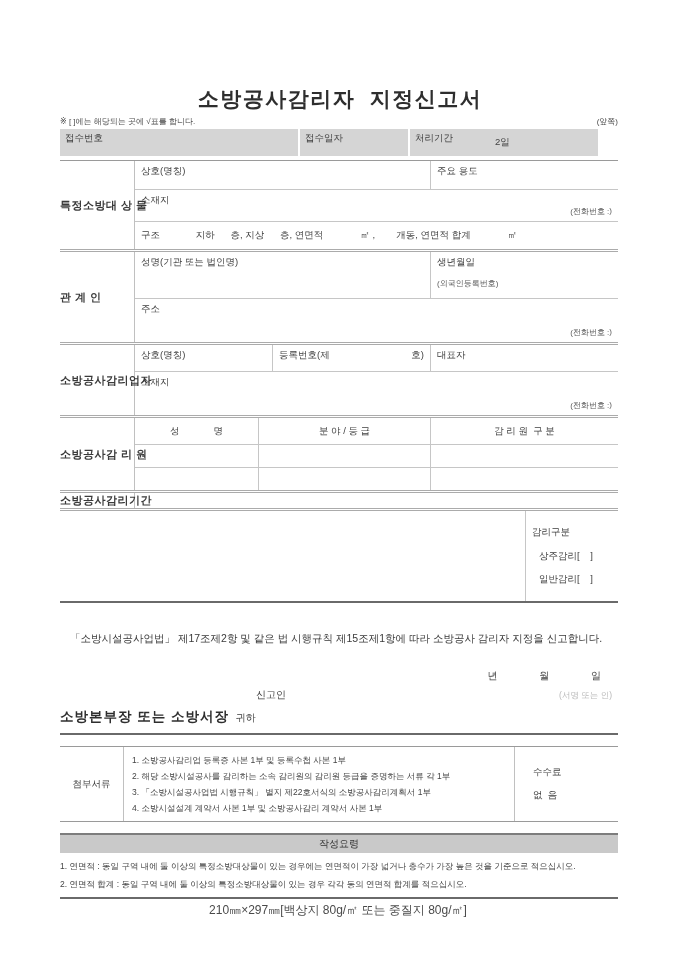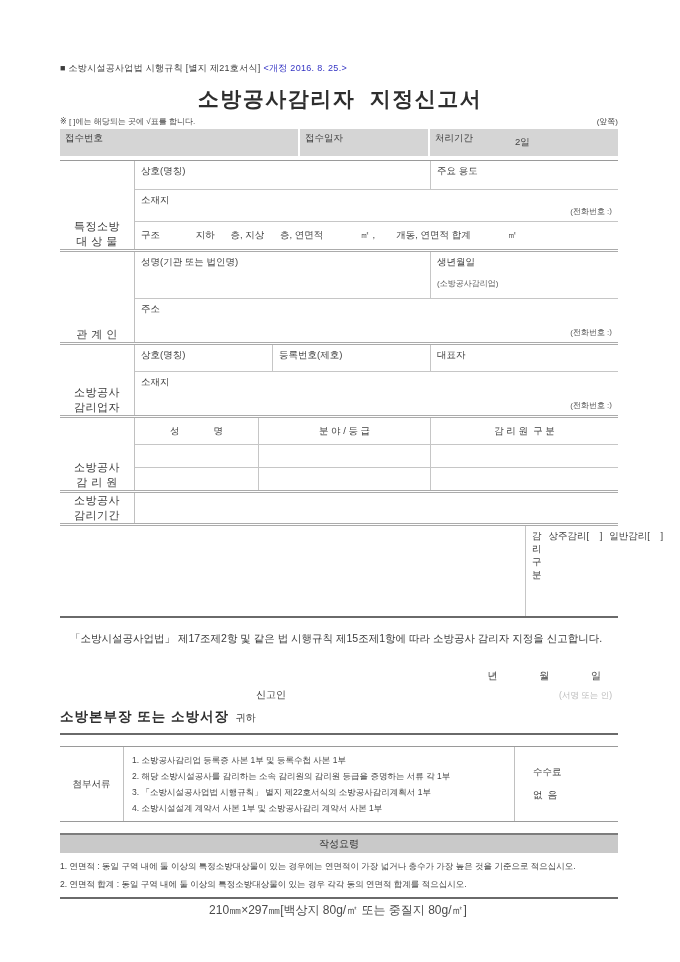--- a/index.html
+++ b/index.html
@@ -15,31 +15,31 @@
   
   .form-ref{left:60px;top:62px;font-size:9px;letter-spacing:0.3px;}
   .form-ref .rev{color:#3434c4;}
   .doc-title{left:0;top:85px;width:680px;text-align:center;font-size:21px;font-weight:bold;letter-spacing:1.5px;color:#2e2e2e;}
   .note-row{left:60px;top:116px;width:558px;display:flex;justify-content:space-between;font-size:8px;color:#4a4a4a;}
 
   
   .receipt{left:60px;top:129px;width:558px;height:27px;display:flex;gap:2px;}
   .receipt .rcell{background:#d5d5d5;box-sizing:border-box;padding:3px 5px;font-size:9.5px;color:#3f3f3f;}
   .rc1{width:238px;}
-  .rc2{width:128px;}
+  .rc2{width:108px;}
   .rc3{width:188px;display:flex;}
   .rc3 .val{margin-left:42px;padding-top:4px;}
 
   
   .ftable{left:60px;top:160px;width:558px;border-top:1px solid #9a9a9a;border-bottom:2px solid #6a6a6a;box-sizing:border-box;}
   .sec{display:flex;}
   .sec + .sec{border-top:3px double #ababab;}
   .seclabel{width:75px;min-width:75px;box-sizing:border-box;border-right:1px solid #c0c0c0;
-    display:flex;flex-direction:column;justify-content:flex-end;align-items:center;
-    font-size:11px;letter-spacing:0.5px;color:#3a3a3a;}
+    display:flex;flex-direction:row;justify-content:flex-start;align-items:center;
+    font-size:11px;letter-spacing:0.5px;color:#3a3a3a;font-weight:bold;}
   .secbody{flex:1;display:flex;flex-direction:column;min-width:0;}
   .frow{display:flex;box-sizing:border-box;}
   .frow + .frow{border-top:1px solid #c6c6c6;}
   .cell{box-sizing:border-box;padding:4px 6px;font-size:9.5px;color:#3f3f3f;position:relative;}
   .cell.bl{border-left:1px solid #c6c6c6;}
   .grow{flex:1;min-width:0;}
   .phone{position:absolute;right:6px;bottom:4px;left:296px;display:flex;justify-content:flex-end;font-size:8px;color:#5a5a5a;}
   .sub{font-size:8px;color:#5a5a5a;margin-top:9px;}
   .center{justify-content:center;text-align:center;display:flex;align-items:center;}
 
@@ -48,21 +48,21 @@
   .h46{height:46px;} .h44{height:44px;} .h23{height:23px;} .h34{height:34px;}
 
   .structure-row{align-items:center;}
   .structure-row .slabel{width:52px;}
   .period-row{align-items:center;}
   .period-row .ptext{padding-left:48px;font-size:10px;}
 
   .fac-body{flex-direction:row;height:90px;}
   .fac-main{flex:1;}
   .fac-side{width:93px;min-width:93px;box-sizing:border-box;border-left:1px solid #c6c6c6;
-    display:flex;justify-content:space-evenly;padding:4px 2px 4px 6px;font-size:9.5px;}
+    display:flex;flex-direction:column;justify-content:space-evenly;padding:4px 2px 4px 6px;font-size:9.5px;}
   .fac-side .opt{margin-left:7px;}
 
   
   .decl{left:60px;top:628px;width:556px;font-size:10.5px;line-height:21px;color:#3a3a3a;padding-left:2px;box-sizing:border-box;}
   .decl-indent{text-indent:8px;}
   .date-line{left:60px;top:669px;width:552px;text-align:right;font-size:10px;color:#3f3f3f;}
   .applicant-row{left:60px;top:688px;width:552px;display:flex;font-size:10px;}
   .applicant-row .app{margin-left:196px;}
   .applicant-row .sign{margin-left:auto;color:#b8b8b8;font-size:8.5px;padding-top:2px;}
   .recipient{left:60px;top:708px;width:558px;font-size:10px;}
@@ -85,24 +85,20 @@
   .inst-list{left:60px;top:858px;width:556px;font-size:8.5px;line-height:16px;color:#444;}
   .inst-list .item{padding-left:11px;text-indent:-11px;margin-bottom:2px;}
   .divider2{left:60px;top:897px;width:558px;border-top:2px solid #6a6a6a;height:0;}
   .paper-spec{left:60px;top:902px;width:556px;text-align:center;font-size:12px;color:#4a4a4a;}
 </style>
 </head>
 <body>
 
 <div class="page">
 
-  <div class="abs form-ref">
-    <span>■ 소방시설공사업법 시행규칙 [별지 제21호서식]</span>
-    <span class="rev">&lt;개정 2016. 8. 25.&gt;</span>
-  </div>
 
   <div class="abs doc-title pre">소방공사감리자  지정신고서</div>
 
   <div class="abs note-row">
     <span>※ [  ]에는 해당되는 곳에 √표를 합니다.</span>
     <span>(앞쪽)</span>
   </div>
 
   <div class="abs receipt">
     <div class="rcell rc1">
@@ -155,21 +151,21 @@
       <div class="seclabel">
         <span class="pre">관 계 인</span>
       </div>
       <div class="secbody">
         <div class="frow h46">
           <div class="cell grow">
             <span>성명(기관 또는 법인명)</span>
           </div>
           <div class="cell bl" style="width:188px;">
             <div>생년월일</div>
-            <div class="sub">(소방공사감리업)</div>
+            <div class="sub">(외국인등록번호)</div>
           </div>
         </div>
         <div class="frow h44">
           <div class="cell grow">
             <span>주소</span>
             <span class="phone">
               <span>(전화번호 :</span>
               <span>)</span>
             </span>
           </div>
@@ -180,21 +176,21 @@
     <div class="sec">
       <div class="seclabel">
         <span class="pre">소방공사</span>
         <span class="pre">감리업자</span>
       </div>
       <div class="secbody">
         <div class="frow h26">
           <div class="cell" style="width:137px;">
             <span>상호(명칭)</span>
           </div>
-          <div class="cell bl grow" style="display:flex;justify-content:flex-start;">
+          <div class="cell bl grow" style="display:flex;justify-content:space-between;">
             <span>등록번호(제</span>
             <span>호)</span>
           </div>
           <div class="cell bl" style="width:188px;">
             <span>대표자</span>
           </div>
         </div>
         <div class="frow h44">
           <div class="cell grow">
             <span>소재지</span>

